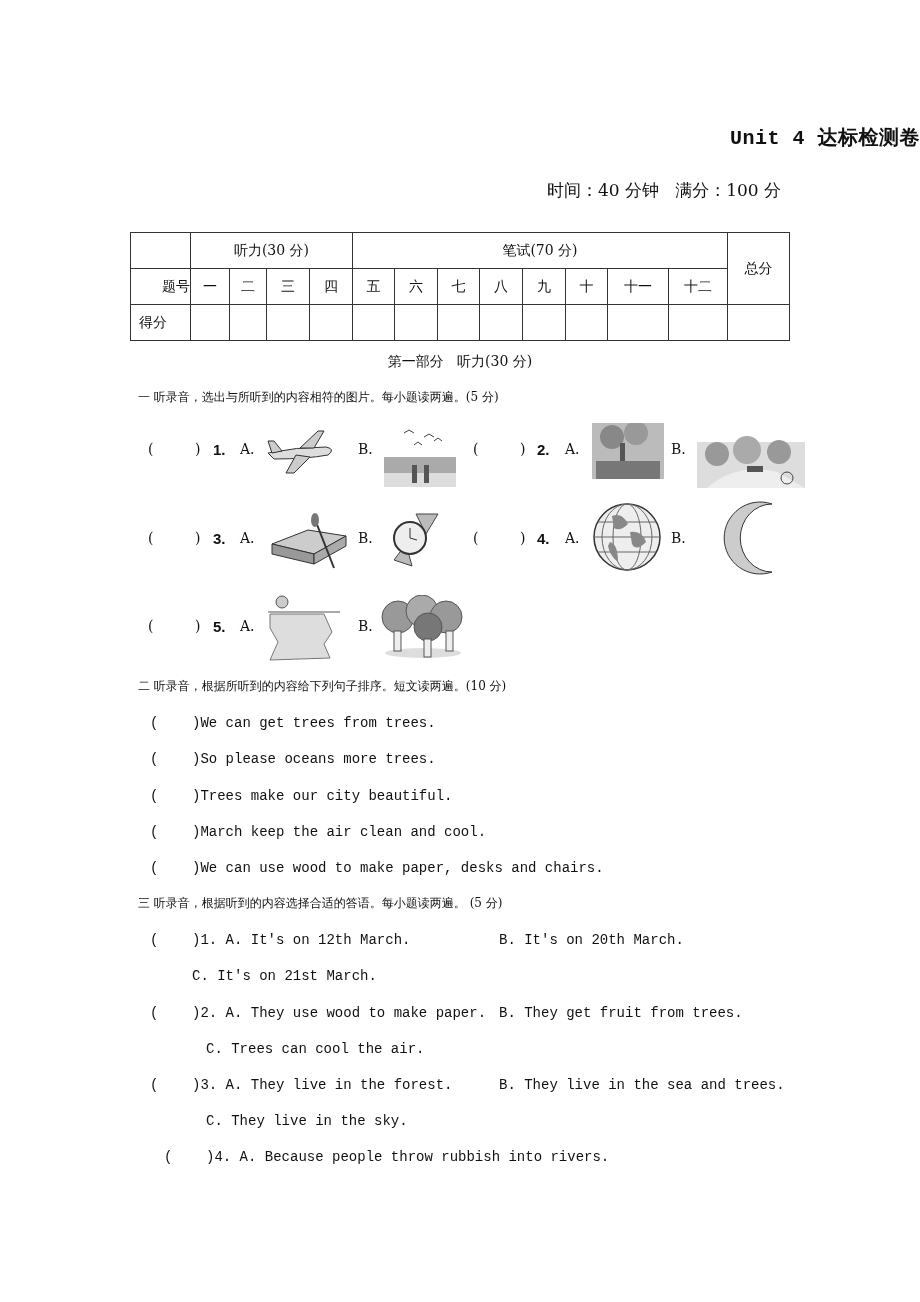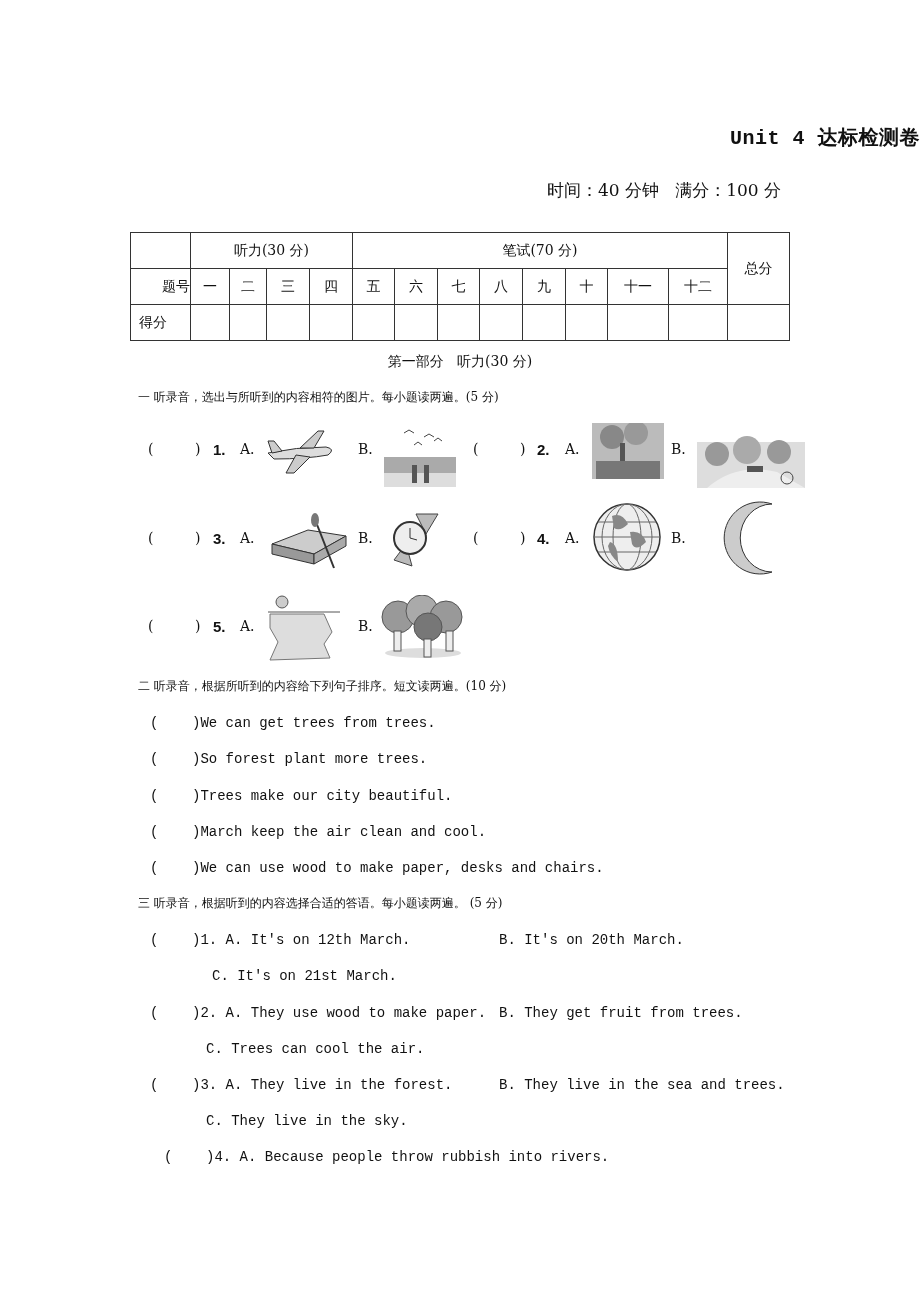--- a/index.html
+++ b/index.html
@@ -179,30 +179,30 @@
     <circle cx="42" cy="16" r="16" fill="#aaa" stroke="#555"></circle>
   <circle cx="66" cy="22" r="16" fill="#999" stroke="#555"></circle>
     <circle cx="48" cy="32" r="14" fill="#777" stroke="#555"></circle>
   <rect x="14" y="36" width="7" height="20" fill="#eee" stroke="#555"></rect>
     <rect x="44" y="44" width="7" height="18" fill="#eee" stroke="#555"></rect>
   <rect x="66" y="36" width="7" height="20" fill="#eee" stroke="#555"></rect>
 </svg>
 
 <div class="abs sec" style="top:678px">二 听录音，根据所听到的内容给下列句子排序。短文读两遍。(10 分)</div>
 <div class="abs mono" style="top:715px;left:150px">(    )We can get trees from trees.</div>
-<div class="abs mono" style="top:751px;left:150px">(    )So forest plant more trees.</div>
+<div class="abs mono" style="top:751px;left:150px">(    )So please oceans more trees.</div>
 <div class="abs mono" style="top:788px;left:150px">(    )Trees make our city beautiful.</div>
 <div class="abs mono" style="top:824px;left:150px">(    )March keep the air clean and cool.</div>
 <div class="abs mono" style="top:860px;left:150px">(    )We can use wood to make paper, desks and chairs.</div>
 
 <div class="abs sec" style="top:895px">三 听录音，根据听到的内容选择合适的答语。每小题读两遍。 (5 分)</div>
 
 <div class="abs mono" style="top:932px;left:150px">(    )1. A. It's on 12th March.</div>
 <div class="abs mono" style="top:932px;left:499px">B. It's on 20th March.</div>
-<div class="abs mono" style="top:968px;left:212px">C. It's on 21st March.</div>
+<div class="abs mono" style="top:968px;left:192px">C. It's on 21st March.</div>
 
 <div class="abs mono" style="top:1005px;left:150px">(    )2. A. They use wood to make paper.</div>
 <div class="abs mono" style="top:1005px;left:499px">B. They get fruit from trees.</div>
 <div class="abs mono" style="top:1041px;left:206px">C. Trees can cool the air.</div>
 
 <div class="abs mono" style="top:1077px;left:150px">(    )3. A. They live in the forest.</div>
 <div class="abs mono" style="top:1077px;left:499px">B. They live in the sea and trees.</div>
 <div class="abs mono" style="top:1113px;left:206px">C. They live in the sky.</div>
 
 <div class="abs mono" style="top:1149px;left:164px">(    )4. A. Because people throw rubbish into rivers.</div>

